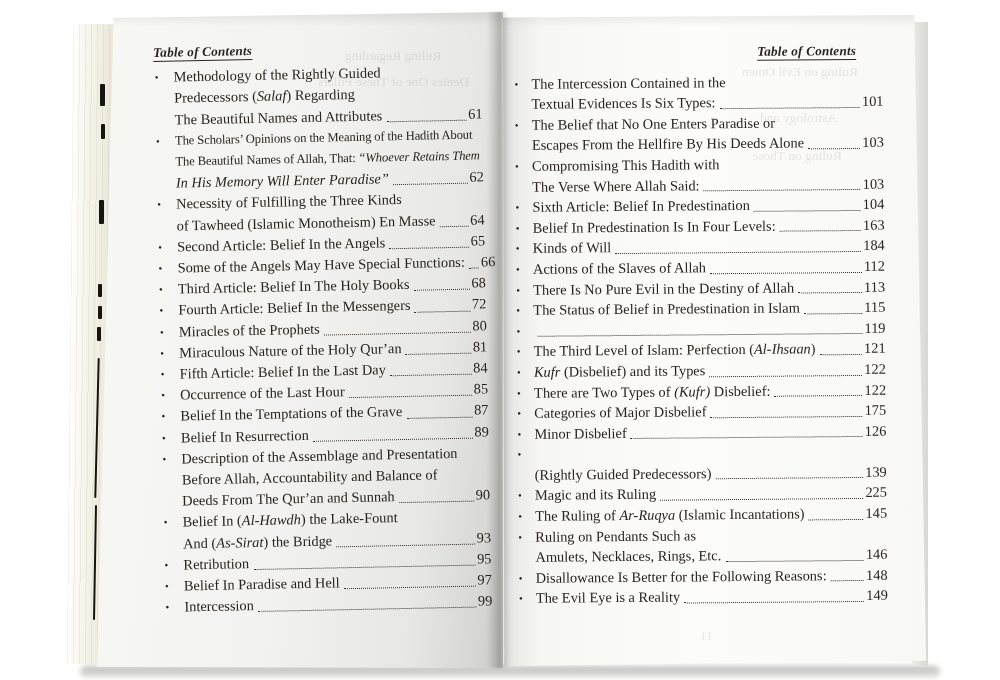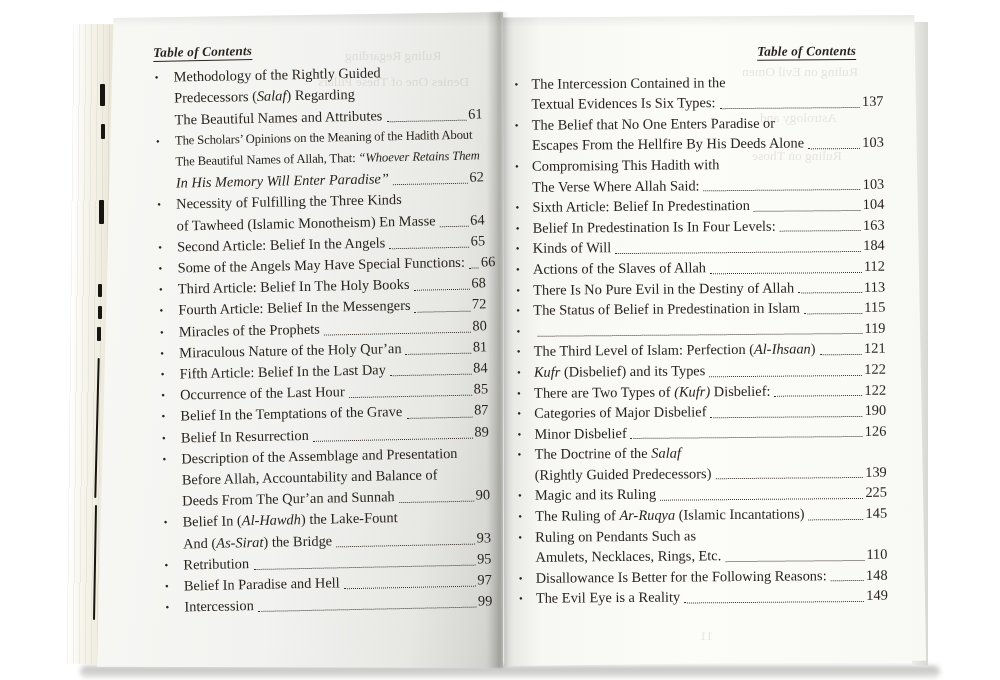--- a/index.html
+++ b/index.html
@@ -286,21 +286,21 @@
       <div id="right-entries">
           <div class="toc-entry">
             <div class="toc-line">
               <span class="bullet">•</span>
               <span class="txt"><span>The Intercession Contained in the</span></span>
             </div>
             <div class="toc-line">
               <span class="bullet"></span>
               <span class="txt"><span>Textual Evidences Is Six Types:</span></span>
               <span class="leader"></span>
-              <span class="pnum">137</span>
+              <span class="pnum">101</span>
             </div>
           </div>
           <div class="toc-entry">
             <div class="toc-line">
               <span class="bullet">•</span>
               <span class="txt"><span>The Belief that No One Enters Paradise or</span></span>
             </div>
             <div class="toc-line">
               <span class="bullet"></span>
               <span class="txt"><span>Escapes From the Hellfire By His Deeds Alone</span></span>
@@ -397,35 +397,34 @@
               <span class="txt"><span>There are Two Types of </span><span class="it">(Kufr)</span><span> Disbelief:</span></span>
               <span class="leader"></span>
               <span class="pnum">122</span>
             </div>
           </div>
           <div class="toc-entry">
             <div class="toc-line">
               <span class="bullet">•</span>
               <span class="txt"><span>Categories of Major Disbelief</span></span>
               <span class="leader"></span>
-              <span class="pnum">190</span>
+              <span class="pnum">175</span>
             </div>
           </div>
           <div class="toc-entry">
             <div class="toc-line">
               <span class="bullet">•</span>
               <span class="txt"><span>Minor Disbelief</span></span>
               <span class="leader"></span>
               <span class="pnum">126</span>
             </div>
           </div>
           <div class="toc-entry">
             <div class="toc-line">
               <span class="bullet">•</span>
-              <span class="txt"><span>The Doctrine of the </span><span class="it">Salaf</span></span>
             </div>
             <div class="toc-line">
               <span class="bullet"></span>
               <span class="txt"><span>(Rightly Guided Predecessors)</span></span>
               <span class="leader"></span>
               <span class="pnum">139</span>
             </div>
           </div>
           <div class="toc-entry">
             <div class="toc-line">
@@ -445,21 +444,21 @@
           </div>
           <div class="toc-entry">
             <div class="toc-line">
               <span class="bullet">•</span>
               <span class="txt"><span>Ruling on Pendants Such as</span></span>
             </div>
             <div class="toc-line">
               <span class="bullet"></span>
               <span class="txt"><span>Amulets, Necklaces, Rings, Etc.</span></span>
               <span class="leader"></span>
-              <span class="pnum">110</span>
+              <span class="pnum">146</span>
             </div>
           </div>
           <div class="toc-entry">
             <div class="toc-line">
               <span class="bullet">•</span>
               <span class="txt"><span>Disallowance Is Better for the Following Reasons:</span></span>
               <span class="leader"></span>
               <span class="pnum">148</span>
             </div>
           </div>

